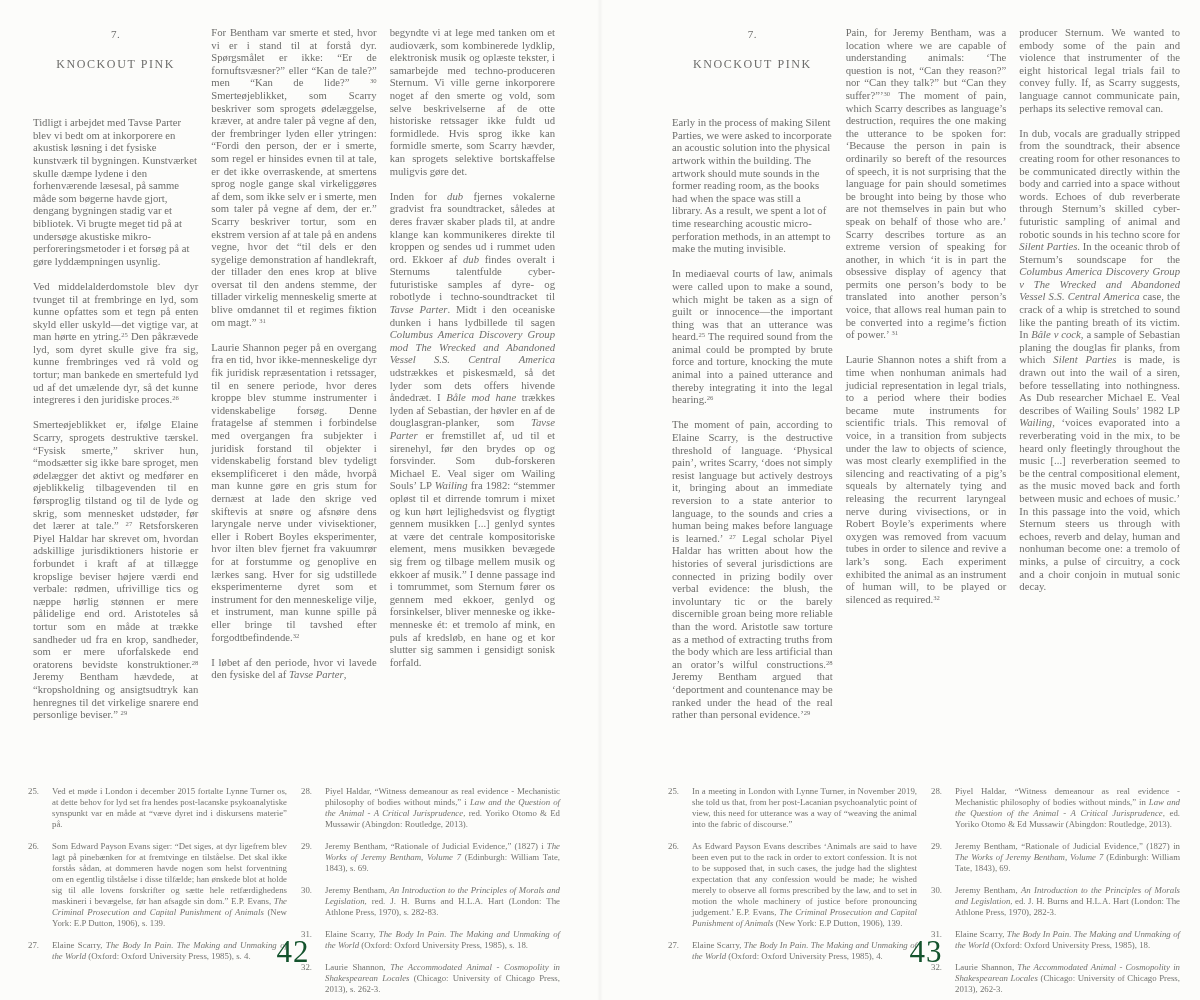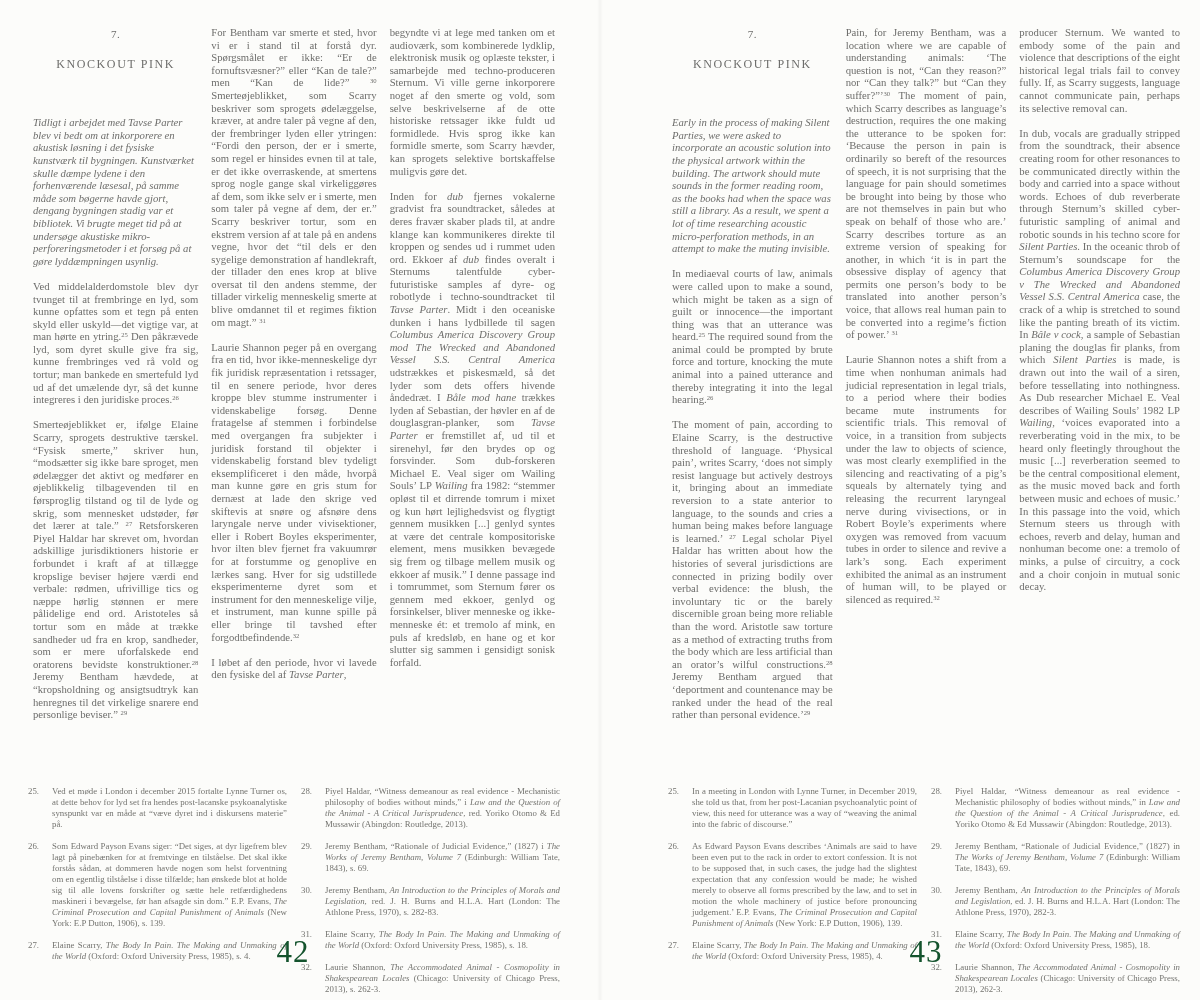--- a/index.html
+++ b/index.html
@@ -17,21 +17,21 @@
 
   .columns{display:flex;gap:13px;height:712px;overflow:hidden;}
   .page--left .columns{margin:26px 45px 0 33px;}
   .page--right .columns{margin:26px 20px 0 72px;}
   .col{flex:1;min-width:0;font-size:10.7px;line-height:12.6px;
     text-align:justify;hyphens:auto;overflow-wrap:break-word;}
   .col p{margin:0 0 12.6px 0;}
   .chapter-head{text-align:center;}
   .chapter-num{font-size:11px;letter-spacing:.5px;margin:2px 0 17px;}
   .chapter-title{font-size:12px;letter-spacing:1.6px;margin:0 0 46px;}
-  .intro{font-style:italic;text-align:left;}
+  .intro{text-align:left;}
   sup{font-size:.62em;line-height:0;position:relative;top:-.45em;vertical-align:baseline;}
   em{}
 
   .footnotes{position:absolute;top:746px;display:flex;gap:14px;
     font-size:8.8px;line-height:11px;color:#73736f;margin-top:40px;}
   .page--left .footnotes{left:28px;width:532px;}
   .page--right .footnotes{left:68px;width:512px;}
   .fncol{flex:1;min-width:0;text-align:justify;hyphens:auto;}
   .fn{display:flex;margin-bottom:11px;}
   .fn-num{flex:none;width:24px;}
@@ -120,29 +120,29 @@
         </header>
         <p class="intro">Early in the process of making Silent Parties, we were asked to incorporate an acoustic solution into the physical artwork within the building. The artwork should mute sounds in the former reading room, as the books had when the space was still a library. As a result, we spent a lot of time researching acoustic micro-perforation methods, in an attempt to make the muting invisible.</p>
         <p>In mediaeval courts of law, animals were called upon to make a sound, which might be taken as a sign of guilt or innocence—the important thing was that an utterance was heard.<sup>25</sup> The required sound from the animal could be prompted by brute force and torture, knocking the mute animal into a pained utterance and thereby integrating it into the legal hearing.<sup>26</sup></p>
         <p>The moment of pain, according to Elaine Scarry, is the destructive threshold of language. ‘Physical pain’, writes Scarry, ‘does not simply resist language but actively destroys it, bringing about an immediate reversion to a state anterior to language, to the sounds and cries a human being makes before language is learned.’ <sup>27</sup> Legal scholar Piyel Haldar has written about how the histories of several jurisdictions are connected in prizing bodily over verbal evidence: the blush, the involuntary tic or the barely discernible groan being more reliable than the word. Aristotle saw torture as a method of extracting truths from the body which are less artificial than an orator’s wilful constructions.<sup>28</sup> Jeremy Bentham argued that ‘deportment and countenance may be ranked under the head of the real rather than personal evidence.’<sup>29</sup></p>
       </div>
       <div class="col">
         <p>Pain, for Jeremy Bentham, was a location where we are capable of understanding animals: ‘The question is not, “Can they reason?” nor “Can they talk?” but “Can they suffer?”’<sup>30</sup> The moment of pain, which Scarry describes as language’s destruction, requires the one making the utterance to be spoken for: ‘Because the person in pain is ordinarily so bereft of the resources of speech, it is not surprising that the language for pain should sometimes be brought into being by those who are not themselves in pain but who speak on behalf of those who are.’ Scarry describes torture as an extreme version of speaking for another, in which ‘it is in part the obsessive display of agency that permits one person’s body to be translated into another person’s voice, that allows real human pain to be converted into a regime’s fiction of power.’ <sup>31</sup></p>
         <p>Laurie Shannon notes a shift from a time when nonhuman animals had judicial representation in legal trials, to a period where their bodies became mute instruments for scientific trials. This removal of voice, in a transition from subjects under the law to objects of science, was most clearly exemplified in the silencing and reactivating of a pig’s squeals by alternately tying and releasing the recurrent laryngeal nerve during vivisections, or in Robert Boyle’s experiments where oxygen was removed from vacuum tubes in order to silence and revive a lark’s song. Each experiment exhibited the animal as an instrument of human will, to be played or silenced as required.<sup>32</sup></p>
       </div>
       <div class="col">
-        <p>producer Sternum. We wanted to embody some of the pain and violence that descriptions of the eight historical legal trials fail to convey fully. If, as Scarry suggests, language cannot communicate pain, perhaps its selective removal can.</p>
+        <p>producer Sternum. We wanted to embody some of the pain and violence that instrumenter of the eight historical legal trials fail to convey fully. If, as Scarry suggests, language cannot communicate pain, perhaps its selective removal can.</p>
         <p>In dub, vocals are gradually stripped from the soundtrack, their absence creating room for other resonances to be communicated directly within the body and carried into a space without words. Echoes of dub reverberate through Sternum’s skilled cyber-futuristic sampling of animal and robotic sounds in his techno score for <em>Silent Parties</em>. In the oceanic throb of Sternum’s soundscape for the <em>Columbus America Discovery Group v The Wrecked and Abandoned Vessel S.S. Central America</em> case, the crack of a whip is stretched to sound like the panting breath of its victim. In <em>Bâle v cock</em>, a sample of Sebastian planing the douglas fir planks, from which <em>Silent Parties</em> is made, is drawn out into the wail of a siren, before tessellating into nothingness. As Dub researcher Michael E. Veal describes of Wailing Souls’ 1982 LP <em>Wailing</em>, ‘voices evaporated into a reverberating void in the mix, to be heard only fleetingly throughout the music [...] reverberation seemed to be the central compositional element, as the music moved back and forth between music and echoes of music.’ In this passage into the void, which Sternum steers us through with echoes, reverb and delay, human and nonhuman become one: a tremolo of minks, a pulse of circuitry, a cock and a choir conjoin in mutual sonic decay.</p>
       </div>
     </div>
     <div class="footnotes">
       <div class="fncol">
         <div class="fn">
             <span class="fn-num">25.</span>
-            <span class="fn-text">In a meeting in London with Lynne Turner, in December 2019, she told us that, from her post-Lacanian psychoanalytic point of view, this need for utterance was a way of “weaving the animal into the fabric of discourse.”</span>
+            <span class="fn-text">In a meeting in London with Lynne Turner, in November 2019, she told us that, from her post-Lacanian psychoanalytic point of view, this need for utterance was a way of “weaving the animal into the fabric of discourse.”</span>
           </div>
         <div class="fn">
             <span class="fn-num">26.</span>
             <span class="fn-text">As Edward Payson Evans describes ‘Animals are said to have been even put to the rack in order to extort confession. It is not to be supposed that, in such cases, the judge had the slightest expectation that any confession would be made; he wished merely to observe all forms prescribed by the law, and to set in motion the whole machinery of justice before pronouncing judgement.’ E.P. Evans, <em>The Criminal Prosecution and Capital Punishment of Animals</em> (New York: E.P Dutton, 1906), 139.</span>
           </div>
         <div class="fn">
             <span class="fn-num">27.</span>
             <span class="fn-text">Elaine Scarry, <em>The Body In Pain. The Making and Unmaking of the World</em> (Oxford: Oxford University Press, 1985), 4.</span>
           </div>
       </div>

